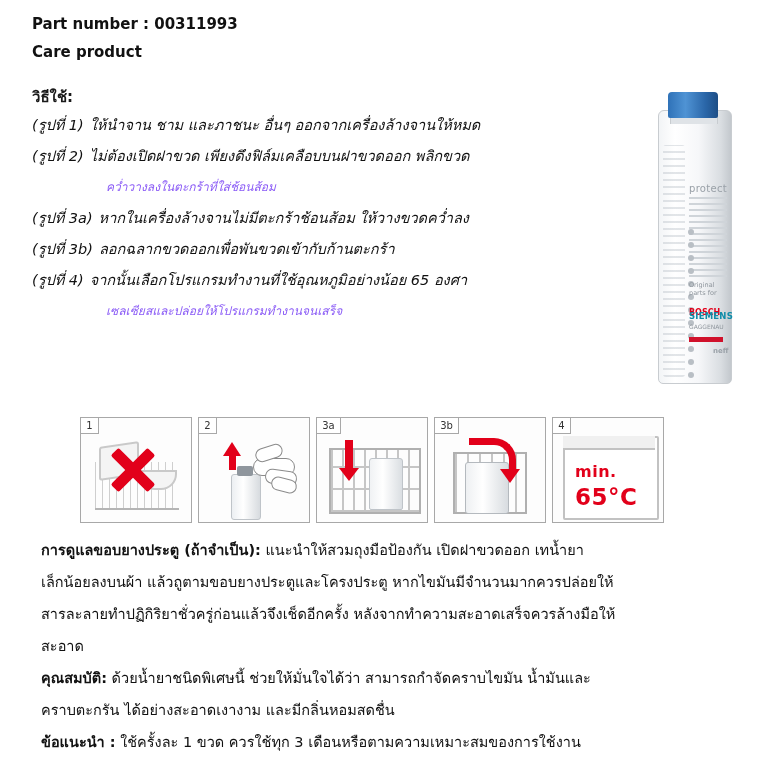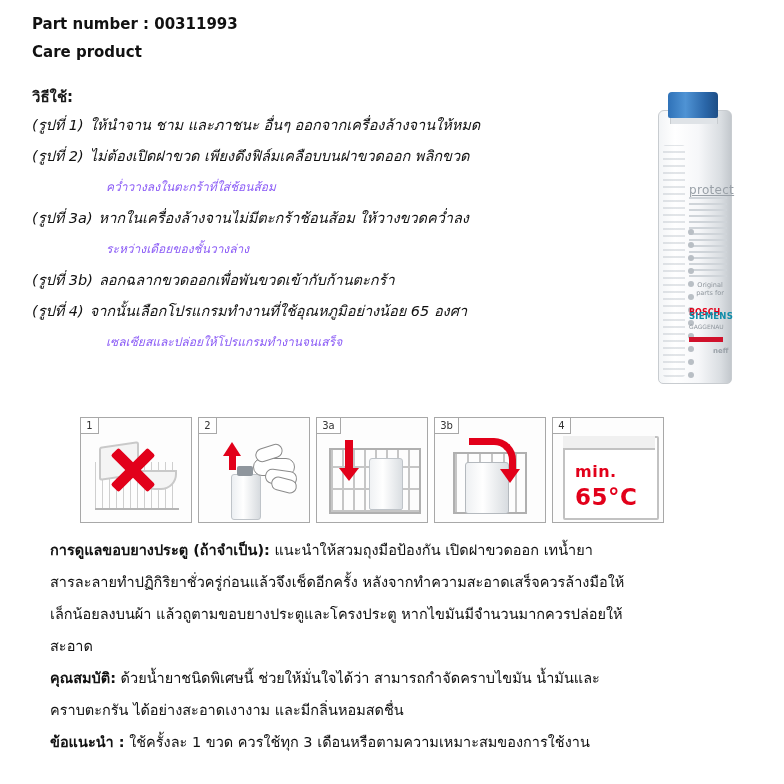--- a/index.html
+++ b/index.html
@@ -118,44 +118,42 @@
     width: 6px;
     height: 6px;
     border-radius: 50%;
     background: #b9bfc5;
     margin-bottom: 7px;
   }
   .b-label-top {
     position: absolute;
     left: 30px;
     top: 72px;
-    font-size: 12px;
+    font-size: 10px;
     color: #9aa1a8;
     letter-spacing: .3px;
-    text-decoration: underline;
   }
   .b-lines {
     position: absolute;
     left: 30px;
     top: 86px;
     width: 38px;
   }
   .b-lines i {
     display: block;
     height: 2px;
     background: #cfd4d9;
     margin-bottom: 4px;
   }
   .b-orig {
     position: absolute;
     left: 30px;
     top: 170px;
     font-size: 6.5px;
     color: #8f969d;
-    text-align: center;
   }
   .b-brand1 {
     position: absolute;
     left: 30px;
     top: 188px;
     font-size: 8px;
     font-weight: bold;
     color: #e2001a;
     margin-top: 9px;
   }
@@ -337,21 +335,21 @@
   .body-text {
     position: absolute;
     left: 32px;
     top: 535px;
     width: 716px;
   }
   .para {
     font-size: 14.5px;
     line-height: 30px;
     color: #111;
-    margin: 0 0 2px 18px;
+    margin: 0 0 2px 9px;
   }
   .para b { font-weight: bold; }
 </style>
 </head>
 <body>
 
 <div class="page">
 
   <div class="hdr">Part number : 00311993</div>
   <div class="hdr">Care product</div>
@@ -368,21 +366,20 @@
     <div class="step">
       <span class="lbl">(รูปที่ 2)</span>
       <span class="txt">ไม่ต้องเปิดฝาขวด เพียงดึงฟิล์มเคลือบบนฝาขวดออก  พลิกขวด</span>
     </div>
     <div class="cont">คว่ำวางลงในตะกร้าที่ใส่ช้อนส้อม</div>
 
     <div class="step">
       <span class="lbl">(รูปที่ 3a)</span>
       <span class="txt">หากในเครื่องล้างจานไม่มีตะกร้าช้อนส้อม ให้วางขวดคว่ำลง</span>
     </div>
-    <div class="cont">ระหว่างเดือยของชั้นวางล่าง</div>
 
     <div class="step">
       <span class="lbl">(รูปที่ 3b)</span>
       <span class="txt">ลอกฉลากขวดออกเพื่อพันขวดเข้ากับก้านตะกร้า</span>
     </div>
 
     <div class="step">
       <span class="lbl">(รูปที่ 4)</span>
       <span class="txt">จากนั้นเลือกโปรแกรมทำงานที่ใช้อุณหภูมิอย่างน้อย  65 องศา</span>
     </div>
@@ -481,26 +478,26 @@
       <div class="f4-temp">65°C</div>
     </div>
 
   </div>
 
   <div class="body-text">
     <p class="para">
       <b>การดูแลขอบยางประตู (ถ้าจำเป็น):</b><span> แนะนำให้สวมถุงมือป้องกัน เปิดฝาขวดออก เทน้ำยา</span>
     </p>
     <p class="para">
+      <span>เล็กน้อยลงบนผ้า แล้วถูตามขอบยางประตูและโครงประตู หากไขมันมีจำนวนมากควรปล่อยให้</span>
+    </p>
+    <p class="para">
       <span>สารละลายทำปฏิกิริยาชั่วครู่ก่อนแล้วจึงเช็ดอีกครั้ง หลังจากทำความสะอาดเสร็จควรล้างมือให้</span>
     </p>
     <p class="para">
-      <span>เล็กน้อยลงบนผ้า แล้วถูตามขอบยางประตูและโครงประตู หากไขมันมีจำนวนมากควรปล่อยให้</span>
-    </p>
-    <p class="para">
       <span>สะอาด</span>
     </p>
     <p class="para">
       <b>คุณสมบัติ:</b><span> ด้วยน้ำยาชนิดพิเศษนี้ ช่วยให้มั่นใจได้ว่า สามารถกำจัดคราบไขมัน น้ำมันและ</span>
     </p>
     <p class="para">
       <span>คราบตะกรัน ได้อย่างสะอาดเงางาม และมีกลิ่นหอมสดชื่น</span>
     </p>
     <p class="para">
       <b>ข้อแนะนำ :</b><span> ใช้ครั้งละ 1 ขวด ควรใช้ทุก 3 เดือนหรือตามความเหมาะสมของการใช้งาน</span>

